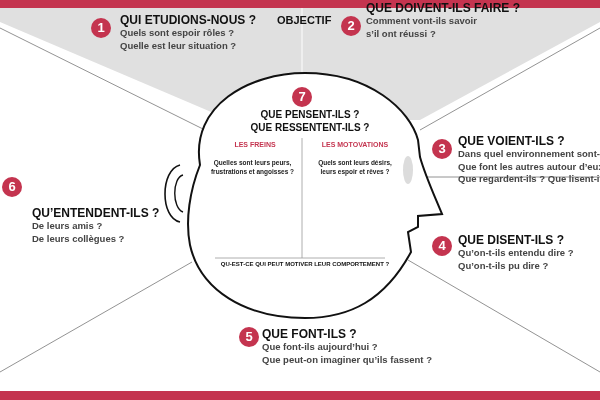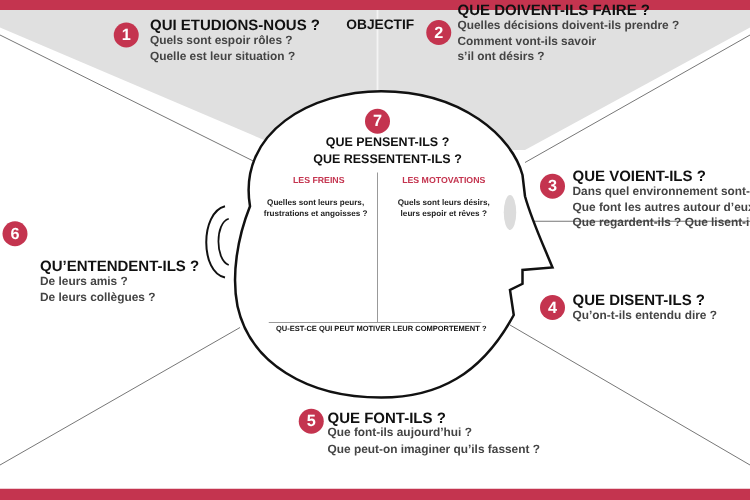--- a/index.html
+++ b/index.html
@@ -52,37 +52,37 @@
 <div class="badge" style="left:91px;top:18px;">1</div>
 <div class="block" style="left:120px;top:14px;">
   <div class="title">QUI ETUDIONS-NOUS ?</div>
   <div class="line">Quels sont espoir rôles ?</div>
   <div class="line">Quelle est leur situation ?</div>
 </div>
 
 <div class="badge" style="left:341px;top:16px;">2</div>
 <div class="block" style="left:366px;top:2px;">
   <div class="title">QUE DOIVENT-ILS FAIRE ?</div>
-  <div class="line">Quelles décisions doivent-ils prendre ?</div>
   <div class="line">Comment vont-ils savoir</div>
-  <div class="line">s’il ont désirs ?</div>
+  <div class="line">s’il ont réussi ?</div>
 </div>
 
 <div class="badge" style="left:432px;top:139px;">3</div>
 <div class="block" style="left:458px;top:135px;">
   <div class="title">QUE VOIENT-ILS ?</div>
   <div class="line">Dans quel environnement sont-ils ?</div>
   <div class="line">Que font les autres autour d’eux ?</div>
   <div class="line">Que regardent-ils ? Que lisent-ils ?</div>
 </div>
 
 <div class="badge" style="left:432px;top:236px;">4</div>
 <div class="block" style="left:458px;top:234px;">
   <div class="title">QUE DISENT-ILS ?</div>
   <div class="line">Qu’on-t-ils entendu dire ?</div>
+  <div class="line">Qu’on-t-ils pu dire ?</div>
 </div>
 
 <div class="badge" style="left:239px;top:327px;">5</div>
 <div class="block" style="left:262px;top:328px;">
   <div class="title">QUE FONT-ILS ?</div>
   <div class="line">Que font-ils aujourd’hui ?</div>
   <div class="line">Que peut-on imaginer qu’ils fassent ?</div>
 </div>
 
 <div class="badge" style="left:2px;top:177px;">6</div>

